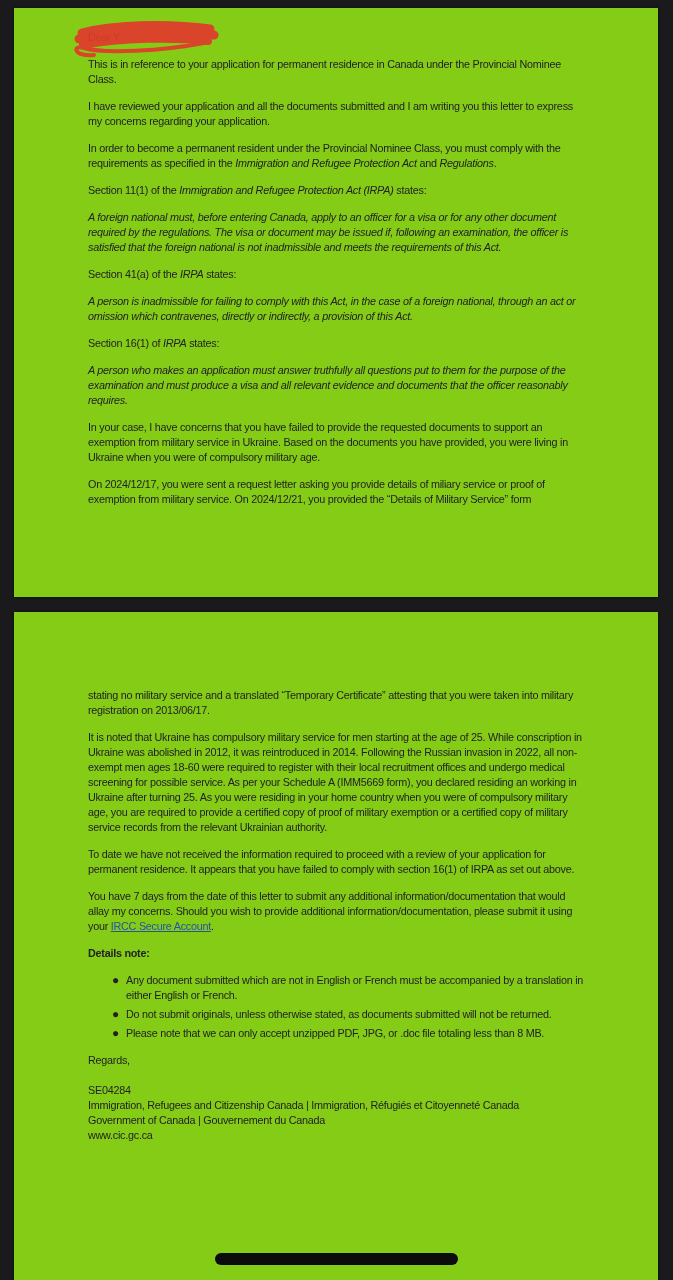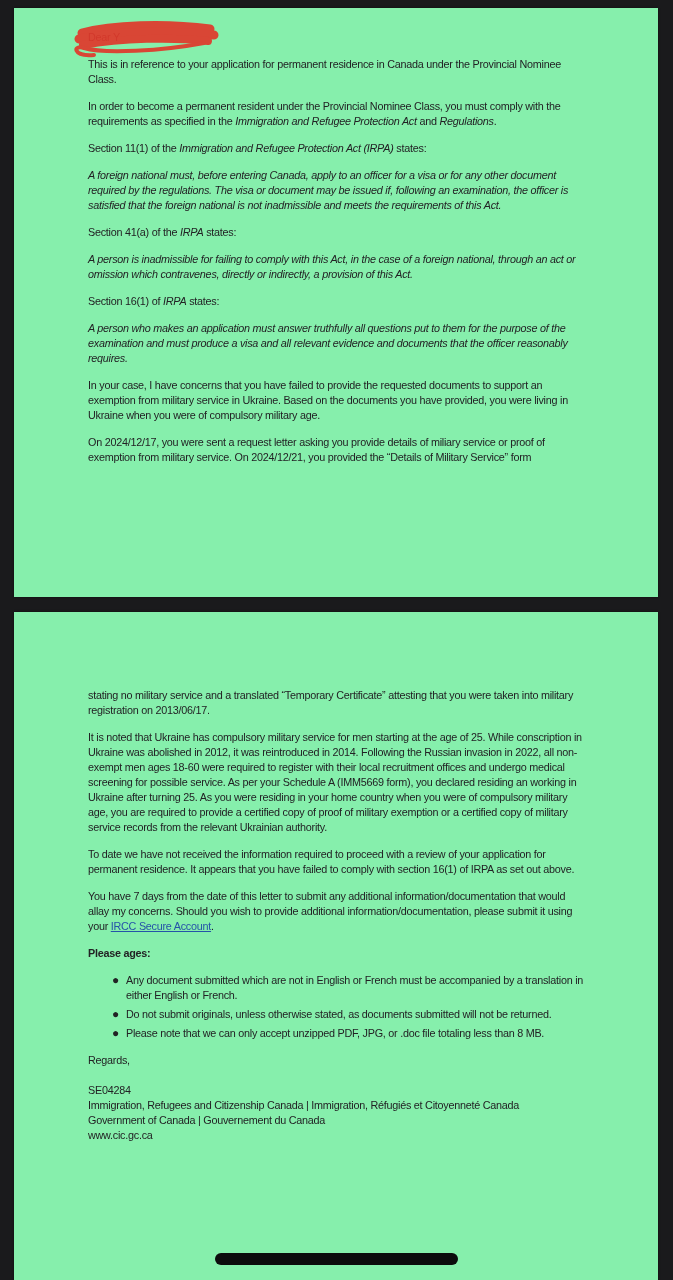--- a/index.html
+++ b/index.html
@@ -8,21 +8,21 @@
     background:#1a1a1c;
     font-family:"Liberation Sans", sans-serif;
     position:relative;
     overflow:hidden;
   }
   .screen { position:absolute; inset:0; }
   .page {
     position:absolute;
     left:14px;
     width:644px;
-    background:#86efac;
+    background:#84cc16;
     box-shadow:0 0 2px rgba(0,0,0,0.6);
   }
   .page1 { top:8px; height:589px; }
   .page2 { top:612px; height:844px; }
   .content {
     padding:0 72px 0 74px;
     color:#222224;
     font-size:10.8px;
     letter-spacing:-0.25px;
     line-height:15px;
@@ -60,20 +60,21 @@
 <body>
 
 <div class="screen">
 
   <div class="page page1">
     <div class="content">
       <p>
         <span>Dear Y</span>
       </p>
       <p>This is in reference to your application for permanent residence in Canada under the Provincial Nominee Class.</p>
+      <p>I have reviewed your application and all the documents submitted and I am writing you this letter to express my concerns regarding your application.</p>
       <p><span>In order to become a permanent resident under the Provincial Nominee Class, you must comply with the requirements as specified in the </span><i>Immigration and Refugee Protection Act</i><span> and </span><i>Regulations</i><span>.</span></p>
       <p><span>Section 11(1) of the </span><i>Immigration and Refugee Protection Act (IRPA)</i><span> states:</span></p>
       <p class="quote">A foreign national must, before entering Canada, apply to an officer for a visa or for any other document required by the regulations. The visa or document may be issued if, following an examination, the officer is satisfied that the foreign national is not inadmissible and meets the requirements of this Act.</p>
       <p><span>Section 41(a) of the </span><i>IRPA</i><span> states:</span></p>
       <p class="quote">A person is inadmissible for failing to comply with this Act, in the case of a foreign national, through an act or omission which contravenes, directly or indirectly, a provision of this Act.</p>
       <p><span>Section 16(1) of </span><i>IRPA</i><span> states:</span></p>
       <p class="quote">A person who makes an application must answer truthfully all questions put to them for the purpose of the examination and must produce a visa and all relevant evidence and documents that the officer reasonably requires.</p>
       <p>In your case, I have concerns that you have failed to provide the requested documents to support an exemption from military service in Ukraine. Based on the documents you have provided, you were living in Ukraine when you were of compulsory military age.</p>
       <p>On 2024/12/17, you were sent a request letter asking you provide details of miliary service or proof of exemption from military service. On 2024/12/21, you provided the “Details of Military Service” form</p>
     </div>
@@ -87,21 +88,21 @@
       </g>
     </svg>
   </div>
 
   <div class="page page2">
     <div class="content">
       <p>stating no military service and a translated “Temporary Certificate” attesting that you were taken into military registration on 2013/06/17.</p>
       <p>It is noted that Ukraine has compulsory military service for men starting at the age of 25. While conscription in Ukraine was abolished in 2012, it was reintroduced in 2014. Following the Russian invasion in 2022, all non-exempt men ages 18-60 were required to register with their local recruitment offices and undergo medical screening for possible service. As per your Schedule A (IMM5669 form), you declared residing an working in Ukraine after turning 25. As you were residing in your home country when you were of compulsory military age, you are required to provide a certified copy of proof of military exemption or a certified copy of military service records from the relevant Ukrainian authority.</p>
       <p>To date we have not received the information required to proceed with a review of your application for permanent residence. It appears that you have failed to comply with section 16(1) of IRPA as set out above.</p>
       <p><span>You have 7 days from the date of this letter to submit any additional information/documentation that would allay my concerns. Should you wish to provide additional information/documentation, please submit it using your </span><a class="link">IRCC Secure Account</a><span>.</span></p>
-      <p class="bold">Please ages:</p>
+      <p class="bold">Details note:</p>
       <ul class="notes">
         <li><span class="dot">●</span><span>Any document submitted which are not in English or French must be accompanied by a translation in either English or French.</span></li>
         <li><span class="dot">●</span><span>Do not submit originals, unless otherwise stated, as documents submitted will not be returned.</span></li>
         <li><span class="dot">●</span><span>Please note that we can only accept unzipped PDF, JPG, or .doc file totaling less than 8 MB.</span></li>
       </ul>
       <p style="margin-bottom:15px;">Regards,</p>
       <div class="sig">
         <div>SE04284</div>
         <div>Immigration, Refugees and Citizenship Canada | Immigration, Réfugiés et Citoyenneté Canada</div>
         <div>Government of Canada | Gouvernement du Canada</div>

